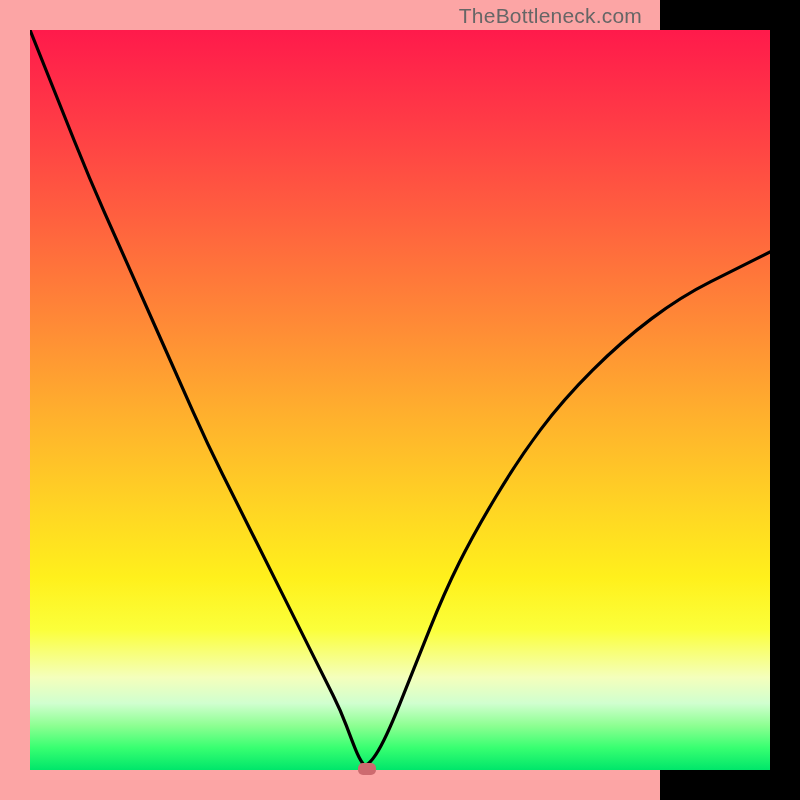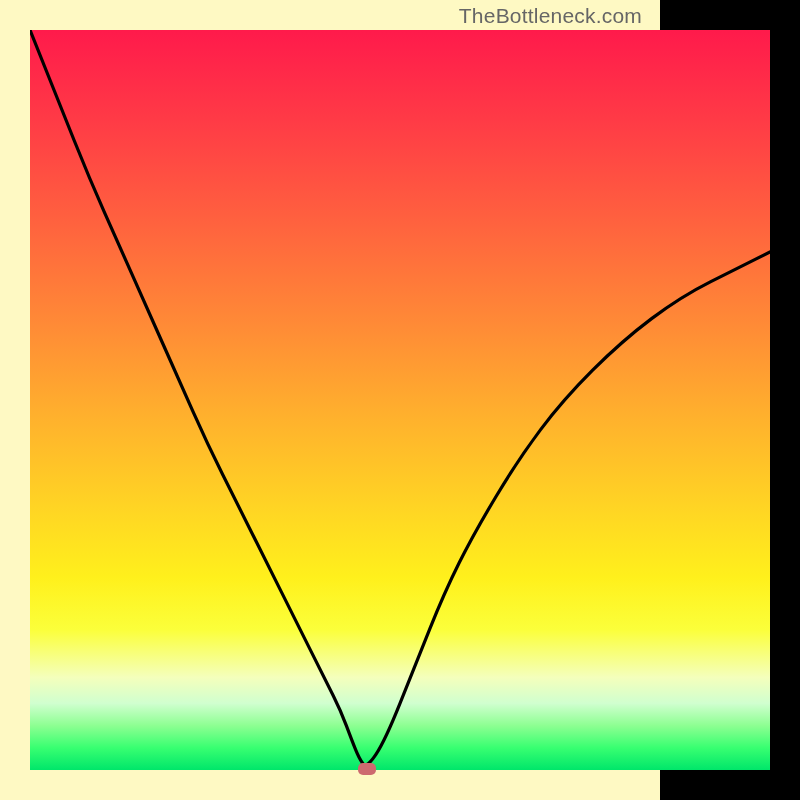--- a/index.html
+++ b/index.html
@@ -8,21 +8,21 @@
     width: 800px;
     height: 800px;
     background: #000;
     overflow: hidden;
     font-family: Arial, Helvetica, sans-serif;
   }
   .frame {
     position: relative;
     width: 660px;
     height: 800px;
-    background: #fef9c3;
+    background: #fca5a5;
   }
   .plot-area {
     position: absolute;
     left: 30px;
     top: 30px;
     width: 740px;
     height: 740px;
     background: linear-gradient(
       to bottom,
       #ff1a4b 0%,

